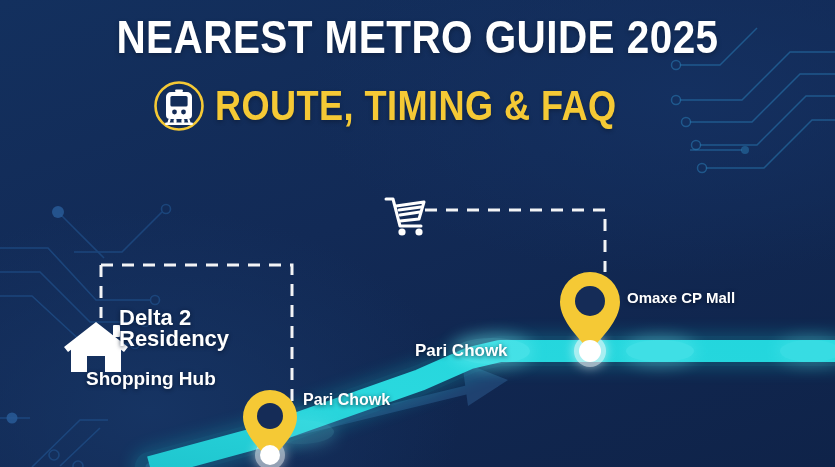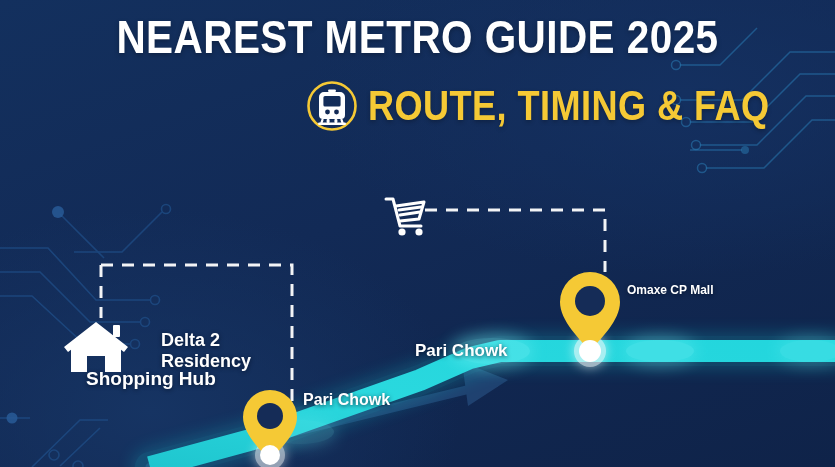--- a/index.html
+++ b/index.html
@@ -31,21 +31,21 @@
     font-size:46px;line-height:50px;
     font-weight:700;
     letter-spacing:.5px;
     transform:scaleX(.88);
     transform-origin:center top;
     white-space:nowrap;
     text-shadow:0 2px 6px rgba(0,0,0,.28);
   }
   .subtitle-row{
     position:absolute;left:0;top:80px;width:835px;
-    display:flex;align-items:center;justify-content:flex-end;gap:10px;
+    display:flex;align-items:center;justify-content:center;gap:10px;
   }
   .train-badge{
     width:52px;height:52px;flex:0 0 52px;
     display:block;
   }
   .subtitle{
     color:#f5c935;
     font-size:42px;line-height:46px;
     font-weight:700;
     letter-spacing:.5px;
@@ -58,38 +58,38 @@
   
   .map{position:absolute;left:0;top:0;width:835px;height:467px;z-index:3;}
   .overlay-text{position:absolute;z-index:7;pointer-events:none;}
 
   .lbl{
     color:#ffffff;font-weight:700;
     text-shadow:0 1px 4px rgba(4,16,38,.75);
     white-space:nowrap;
   }
   .lbl-delta{
-    position:absolute;left:119px;top:330px;
-    font-size:18px;line-height:21px;margin-left:42px;
+    position:absolute;left:119px;top:307px;
+    font-size:22px;line-height:21px;
   }
   .lbl-hub{
     position:absolute;left:86px;top:368px;
     font-size:19px;line-height:21px;
   }
   .lbl-parichowk-1{
     position:absolute;left:303px;top:390px;
     font-size:16px;line-height:20px;
   }
   .lbl-parichowk-2{
     position:absolute;left:415px;top:340px;
     font-size:17px;line-height:21px;
   }
   .lbl-omaxe{
-    position:absolute;left:627px;top:280px;
-    font-size:12px;line-height:20px;text-align:center;
+    position:absolute;left:627px;top:288px;
+    font-size:15px;line-height:20px;text-align:center;
   }
 </style>
 </head>
 <body>
 
 <div class="banner">
 
   <svg class="circuit right" viewBox="0 0 835 467" xmlns="http://www.w3.org/2000/svg" aria-hidden="true">
     <g fill="none" stroke="#2b7fb8" stroke-width="1.5" opacity="0.55">
       <path d="M835 52 L790 52 L742 100 L680 100"></path>

